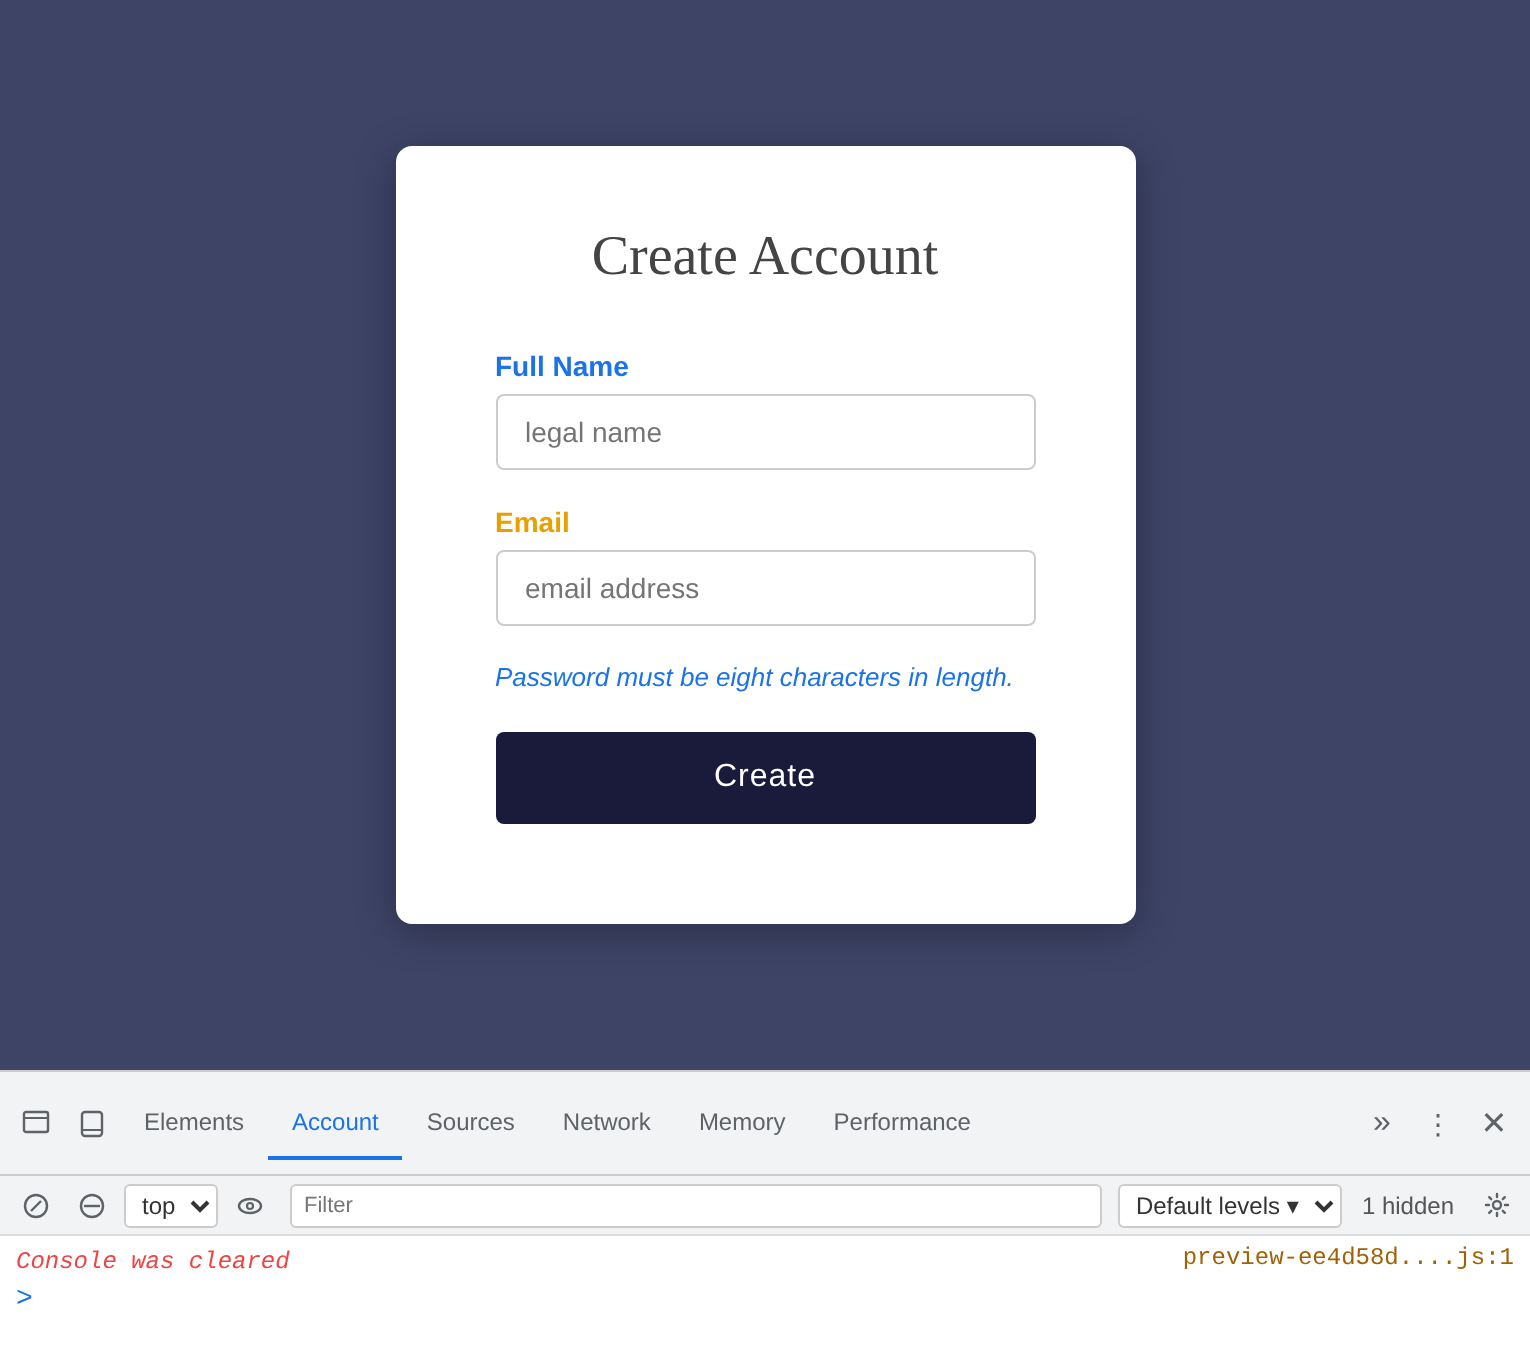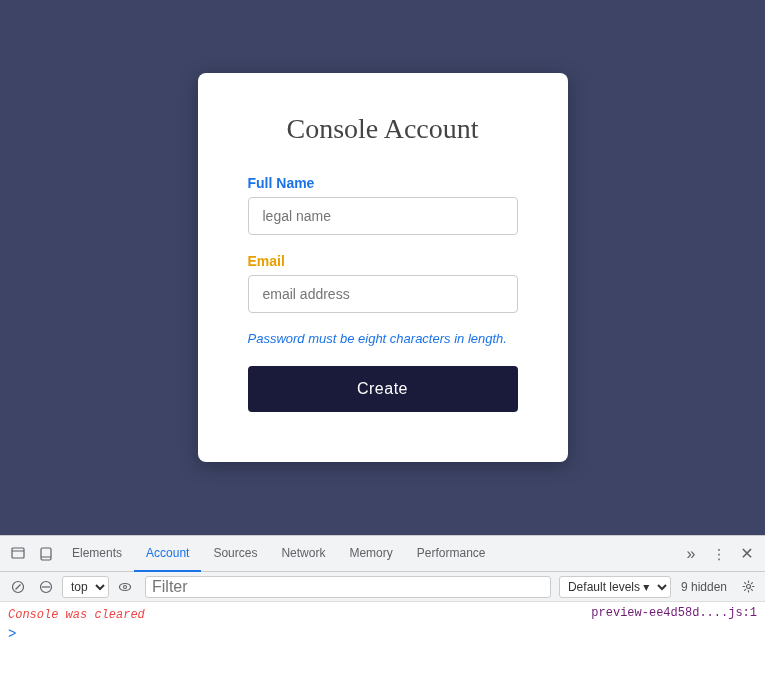--- a/index.html
+++ b/index.html
@@ -88,21 +88,21 @@
       display: flex;
       flex-direction: column;
     }
 
     
     .devtools-tabs {
       display: flex;
       align-items: center;
       background: #f1f3f4;
       border-bottom: 1px solid #ccc;
-      height: 36px;
+      height: 52px;
       padding: 0 4px;
       gap: 0;
     }
 
     .devtools-icon-btn {
       width: 28px;
       height: 28px;
       display: flex;
       align-items: center;
       justify-content: center;
@@ -190,21 +190,21 @@
       color: #333;
       padding: 0 4px;
       cursor: pointer;
     }
 
     .console-filter {
       flex: 1;
       height: 22px;
       border: 1px solid #ccc;
       border-radius: 3px;
-      font-size: 16px;
+      font-size: 11px;
       padding: 0 6px;
       background: #fff;
       margin: 0 4px;
     }
 
     .default-levels {
       height: 22px;
       font-size: 12px;
       border: 1px solid #ccc;
       border-radius: 3px;
@@ -243,41 +243,41 @@
     }
 
     .console-cleared {
       color: #ef4444;
       font-style: italic;
       font-size: 12px;
       padding: 2px 0;
     }
 
     .console-link {
-      color: #701a75;
+      color: #a16207;
       text-decoration: none;
       font-size: 12px;
       position: absolute;
       right: 8px;
       top: 4px;
     }
 
     .console-prompt {
       color: #1a73e8;
       font-size: 14px;
       margin-top: 2px;
     }
   </style>
 </head>
 <body>
 
 <div class="main-area">
 
   <div class="card">
-    <h1 class="card-title">Console Account</h1>
+    <h1 class="card-title">Create Account</h1>
 
     
     <div class="form-group">
       <label class="form-label label-fullname">Full Name</label>
       <input class="form-input" type="text" placeholder="legal name" style="">
     </div>
 
     
     <div class="form-group">
       <label class="form-label label-email">Email</label>
@@ -358,21 +358,21 @@
         <circle cx="7" cy="7" r="1.5" stroke="#5f6368" stroke-width="1.1"></circle>
       </svg>
     </div>
 
     <input class="console-filter" type="text" placeholder="Filter" style="">
 
     <select class="default-levels">
       <option>Default levels ▾</option>
     </select>
 
-    <span class="hidden-count">9 hidden</span>
+    <span class="hidden-count">1 hidden</span>
 
     <div class="console-settings-btn" title="Console settings">
       <svg width="13" height="13" viewBox="0 0 13 13" fill="none">
         <circle cx="6.5" cy="6.5" r="2" stroke="#5f6368" stroke-width="1.2"></circle>
         <path d="M6.5 1v1.5M6.5 10.5V12M1 6.5h1.5M10.5 6.5H12M2.6 2.6l1 1M9.4 9.4l1 1M9.4 3.6l1-1M2.6 10.4l1-1" stroke="#5f6368" stroke-width="1.2" stroke-linecap="round"></path>
       </svg>
     </div>
   </div>
 
   <div class="console-content">

